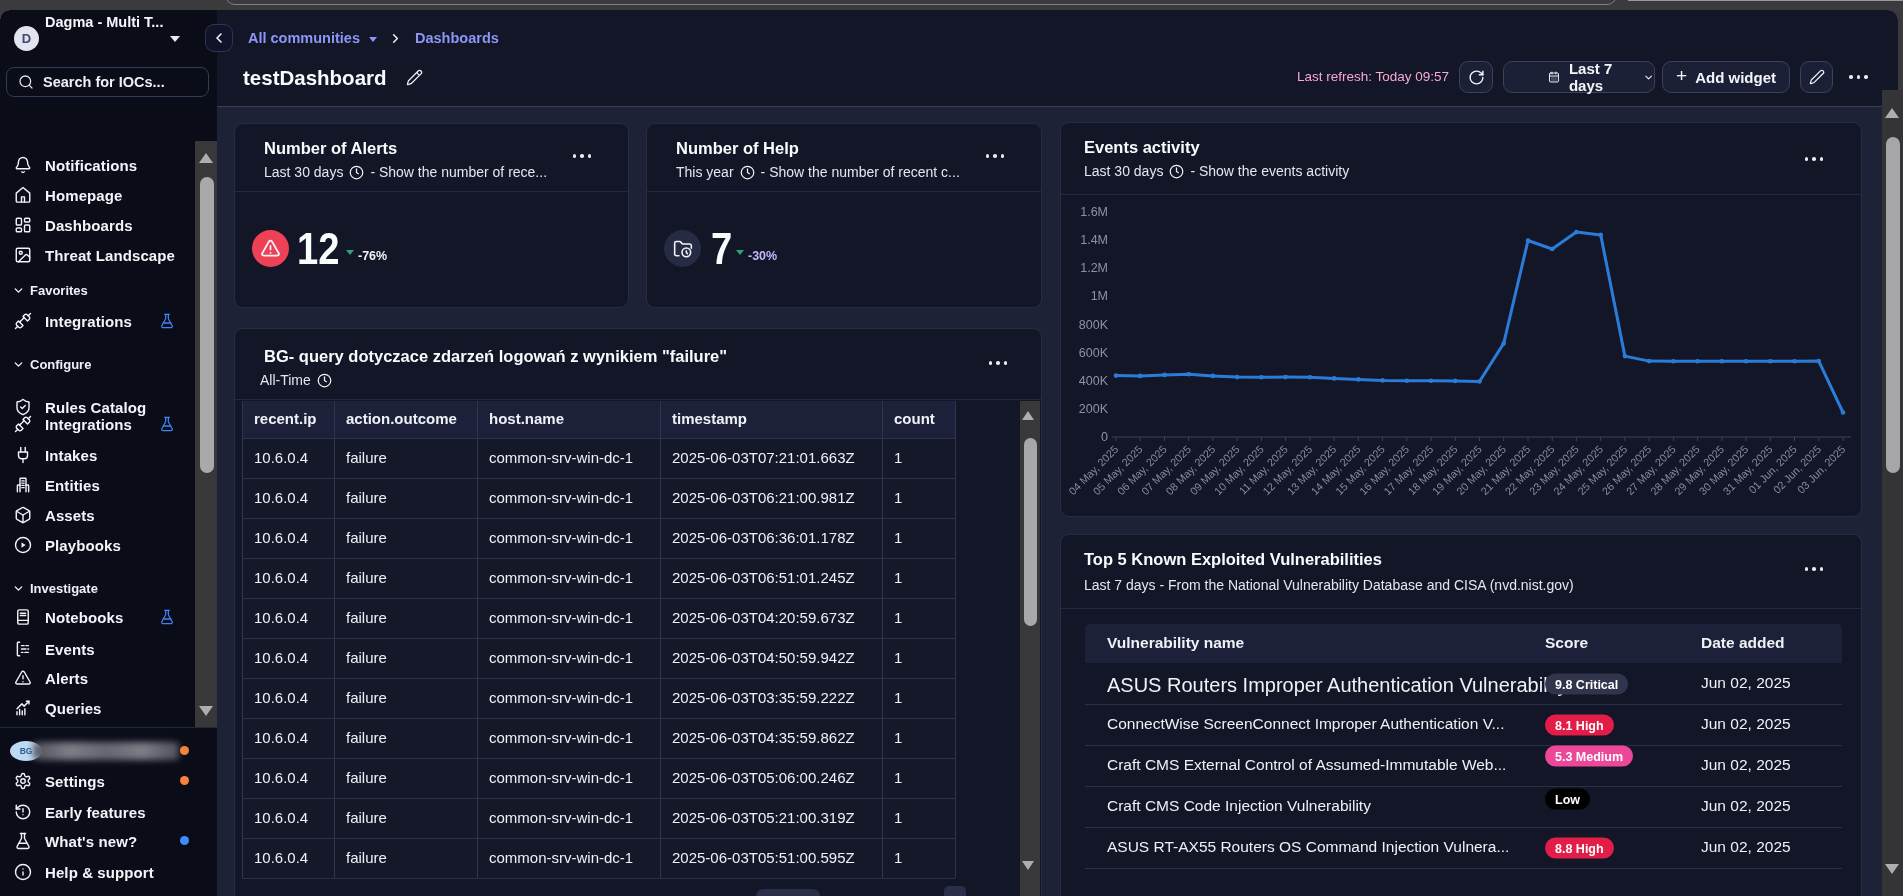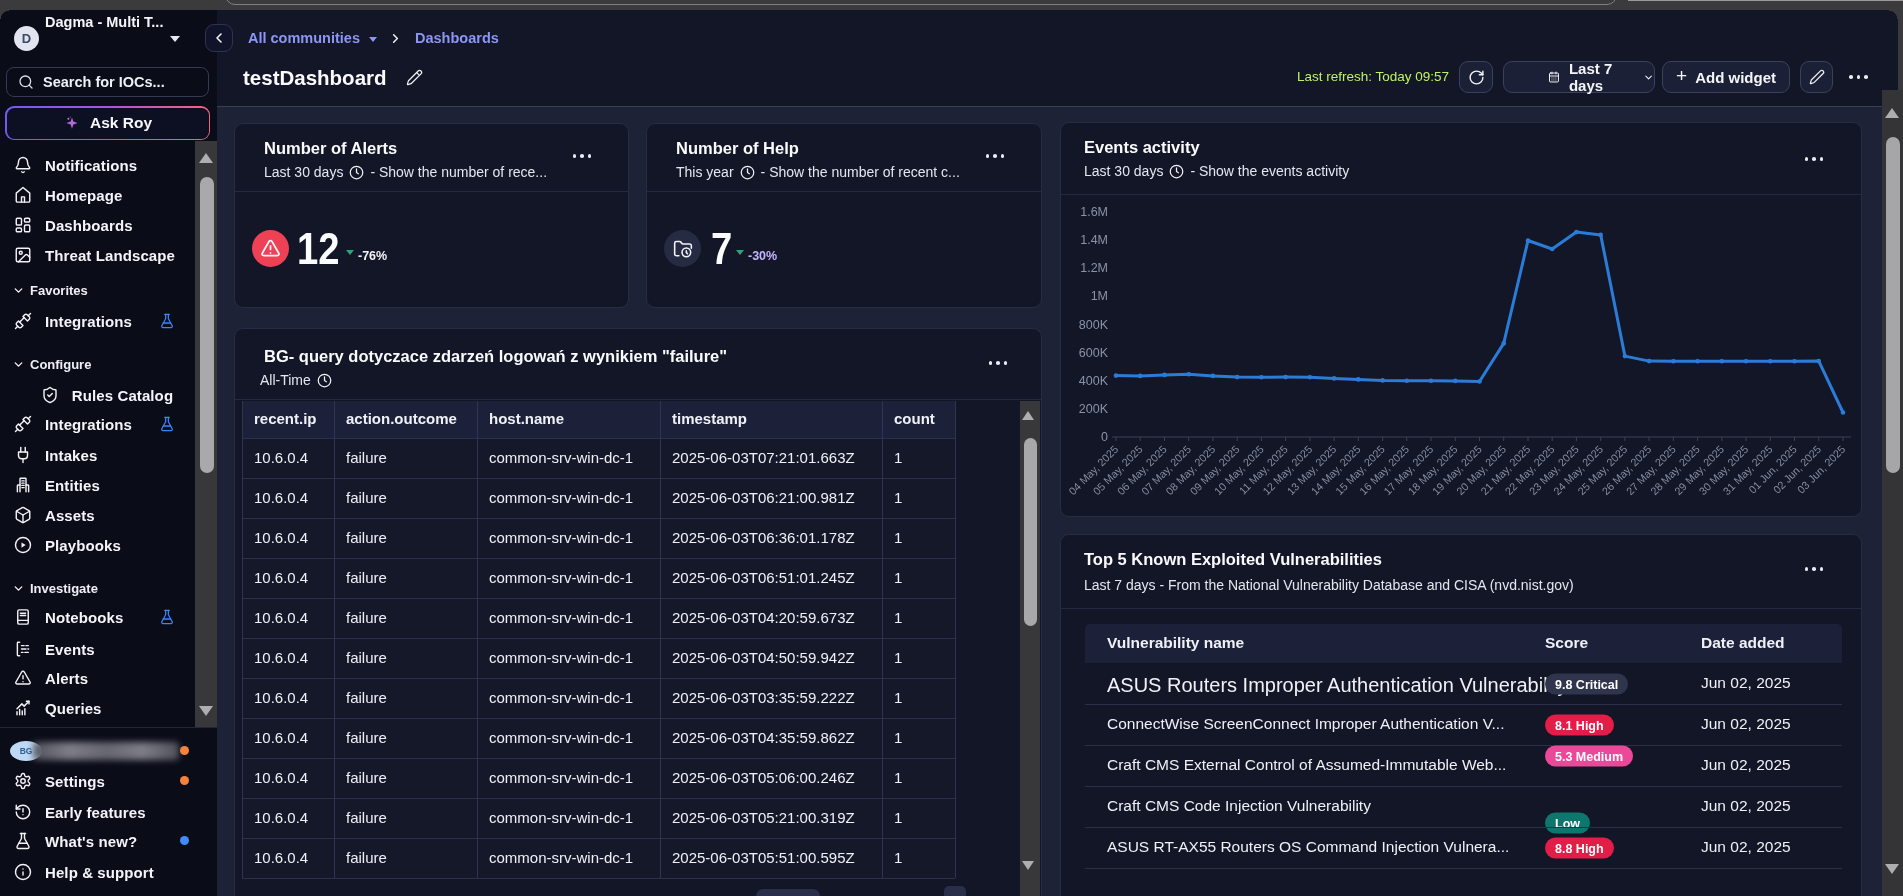--- a/index.html
+++ b/index.html
@@ -30,21 +30,21 @@
 
 #sb-track { position:absolute; left:195px; top:141px; width:22px; height:586px; background:#38383a; }
 #sb-thumb { position:absolute; left:199.5px; top:177px; width:14px; height:296px; background:#a9a9ab; border-radius:7px; }
 .arr-up { position:absolute; width:0; height:0; border-left:7.5px solid transparent; border-right:7.5px solid transparent; border-bottom:10px solid #aeaeb0; }
 .arr-dn { position:absolute; width:0; height:0; border-left:7.5px solid transparent; border-right:7.5px solid transparent; border-top:10px solid #aeaeb0; }
 
 #crumb { position:absolute; left:248px; top:30px; display:flex; align-items:center; font-size:14.5px; font-weight:700; color:#8d96f6; }
 #title { position:absolute; left:243px; top:66px; font-size:20.5px; font-weight:700; color:#fbfbfd; }
 .hbtn { position:absolute; top:61px; height:32px; border:1px solid #3c405b; border-radius:9px; background:#1c2037;
   display:flex; align-items:center; justify-content:center; color:#f4f5f9; }
-#lastrefresh { position:absolute; top:69px; right:454px; font-size:13.5px; color:#bef264; }
+#lastrefresh { position:absolute; top:69px; right:454px; font-size:13.5px; color:#f9a8d4; }
 
 .panel { position:absolute; background:#121627; border:1px solid #282c43; border-radius:9px; }
 .ptitle { font-size:16.5px; font-weight:700; color:#fafbfd; }
 .psub { font-size:14px; color:#e4e7f0; display:flex; align-items:center; gap:6px; }
 .dots { display:flex; gap:4px; }
 .dots i { width:3.5px; height:3.5px; border-radius:50%; background:#e8eaf2; }
 .clock { width:15px; height:15px; }
 
 .cell { position:absolute; font-size:15px; color:#eff1f7; white-space:nowrap; overflow:hidden; }
 .vline { position:absolute; width:1px; background:#303452; }
@@ -66,30 +66,20 @@
     <div class="abs" style="left:170px;top:36px;width:0;height:0;border-left:5px solid transparent;border-right:5px solid transparent;border-top:6px solid #e8eaf2;"></div>
 
     <div class="abs" style="left:6px;top:67px;width:203px;height:30px;border:1px solid #343a55;border-radius:8px;display:flex;align-items:center;padding-left:11px;gap:9px;">
       <svg class="lucide" width="16" height="16" viewBox="0 0 24 24" style="stroke:#dfe2ec;">
           <circle cx="11" cy="11" r="8"></circle>
           <path d="m21 21-4.3-4.3"></path>
         </svg>
       <span style="font-size:14.5px;font-weight:600;color:#eef0f7;">Search for IOCs...</span>
     </div>
 
-    <div class="abs" style="left:5px;top:106px;width:205px;height:34px;border-radius:9px;background:linear-gradient(90deg,#6f5bf0,#a756e0,#f4647e);padding:1.5px;">
-      <div style="width:100%;height:100%;border-radius:7.5px;background:#0d1022;display:flex;align-items:center;justify-content:center;gap:9px;">
-        <svg width="18" height="18" viewBox="0 0 24 24" fill="#b269dd">
-            <path d="M12 4.5 13.8 10 19.5 12 13.8 14 12 19.5 10.2 14 4.5 12 10.2 10Z"></path>
-            <circle cx="7.2" cy="6.2" r="1.3" fill="#c77be6"></circle>
-            <circle cx="9.8" cy="4.0" r="0.8" fill="#9a5ce8"></circle>
-          </svg>
-        <span style="font-size:15.5px;font-weight:700;color:#f7f8fb;">Ask Roy</span>
-      </div>
-    </div>
 
     <div class="sb-item" style="top:150px;"><svg class="lucide" viewBox="0 0 24 24">
           <path d="M10.268 21a2 2 0 0 0 3.464 0"></path>
           <path d="M3.262 15.326A1 1 0 0 0 4 17h16a1 1 0 0 0 .74-1.673C19.41 13.956 18 12.499 18 8A6 6 0 0 0 6 8c0 4.499-1.411 5.956-2.738 7.326"></path>
         </svg>Notifications</div>
     <div class="sb-item" style="top:180px;"><svg class="lucide" viewBox="0 0 24 24">
           <path d="m3 9.5 9-7.5 9 7.5V20a1.5 1.5 0 0 1-1.5 1.5h-15A1.5 1.5 0 0 1 3 20Z"></path>
           <path d="M10 21.5v-7h4v7"></path>
         </svg>Homepage</div>
     <div class="sb-item" style="top:210px;"><svg class="lucide" viewBox="0 0 24 24">
@@ -115,21 +105,21 @@
           <path d="m18 12 2.3-2.3a2.4 2.4 0 0 0 0-3.4l-2.7-2.7a2.4 2.4 0 0 0-3.4 0L12 6Z"></path>
         </svg>Integrations</div>
     <svg class="lucide flask-r" style="left:159px;top:313px;stroke:#3f83f6;" viewBox="0 0 24 24">
         <path d="M14 2v6a2 2 0 0 0 .245.96l5.51 10.08A2 2 0 0 1 18 22H6a2 2 0 0 1-1.755-2.96l5.51-10.08A2 2 0 0 0 10 8V2"></path>
         <path d="M6.453 15h11.094"></path>
         <path d="M8.5 2h7"></path>
       </svg>
     <div class="sb-head" style="top:355px;"><svg class="lucide" viewBox="0 0 24 24" style="stroke-width:2.6;">
           <path d="m6 9 6 6 6-6"></path>
         </svg>Configure</div>
-    <div class="sb-item" style="top:380px;justify-content:center;"><svg class="lucide" viewBox="0 0 24 24">
+    <div class="sb-item" style="top:392px;"><svg class="lucide" viewBox="0 0 24 24">
           <path d="M20 13c0 5-3.5 7.5-7.66 8.95a1 1 0 0 1-.67-.01C7.5 20.5 4 18 4 13V6a1 1 0 0 1 1-1c2 0 4.5-1.2 6.24-2.72a1 1 0 0 1 1.52 0C14.51 3.81 17 5 19 5a1 1 0 0 1 1 1z"></path>
           <path d="m9 12 2 2 4-4"></path>
         </svg>Rules Catalog</div>
     <div class="sb-item" style="top:409px;"><svg class="lucide" viewBox="0 0 24 24">
           <path d="m19 5 3-3"></path>
           <path d="m2 22 3-3"></path>
           <path d="M6.3 20.3a2.4 2.4 0 0 0 3.4 0L12 18l-6-6-2.3 2.3a2.4 2.4 0 0 0 0 3.4Z"></path>
           <path d="M7.5 13.5 10 11"></path>
           <path d="M13.5 7.5 11 10"></path>
           <path d="m18 12 2.3-2.3a2.4 2.4 0 0 0 0-3.4l-2.7-2.7a2.4 2.4 0 0 0-3.4 0L12 6Z"></path>
@@ -540,21 +530,21 @@
       <div class="hline" style="left:24px;top:169px;width:757px;background:#2a2e48;"></div>
       <div class="cell" style="left:46px;top:180px;font-size:15.5px;">ConnectWise ScreenConnect Improper Authentication V...</div>
       <div class="pill" style="left:484px;top:190px;background:#e11d48;">8.1 High</div>
       <div class="cell" style="left:640px;top:180px;font-size:15.5px;">Jun 02, 2025</div>
       <div class="hline" style="left:24px;top:210px;width:757px;background:#2a2e48;"></div>
       <div class="cell" style="left:46px;top:221px;font-size:15.5px;">Craft CMS External Control of Assumed-Immutable Web...</div>
       <div class="pill" style="left:484px;top:221px;background:#ec4899;">5.3 Medium</div>
       <div class="cell" style="left:640px;top:221px;font-size:15.5px;">Jun 02, 2025</div>
       <div class="hline" style="left:24px;top:251px;width:757px;background:#2a2e48;"></div>
       <div class="cell" style="left:46px;top:262px;font-size:15.5px;">Craft CMS Code Injection Vulnerability</div>
-      <div class="pill" style="left:484px;top:288px;background:#0f766e;">Low</div>
+      <div class="pill" style="left:484px;top:264px;background:#000000;">Low</div>
       <div class="cell" style="left:640px;top:262px;font-size:15.5px;">Jun 02, 2025</div>
       <div class="hline" style="left:24px;top:292px;width:757px;background:#2a2e48;"></div>
       <div class="cell" style="left:46px;top:303px;font-size:15.5px;">ASUS RT-AX55 Routers OS Command Injection Vulnera...</div>
       <div class="pill" style="left:484px;top:313px;background:#e11d48;">8.8 High</div>
       <div class="cell" style="left:640px;top:303px;font-size:15.5px;">Jun 02, 2025</div>
       <div class="hline" style="left:24px;top:333px;width:757px;background:#2a2e48;"></div>
     </div>
   </div>
 
   <div class="abs" style="left:1882px;top:90px;width:21px;height:806px;background:#343436;"></div>

